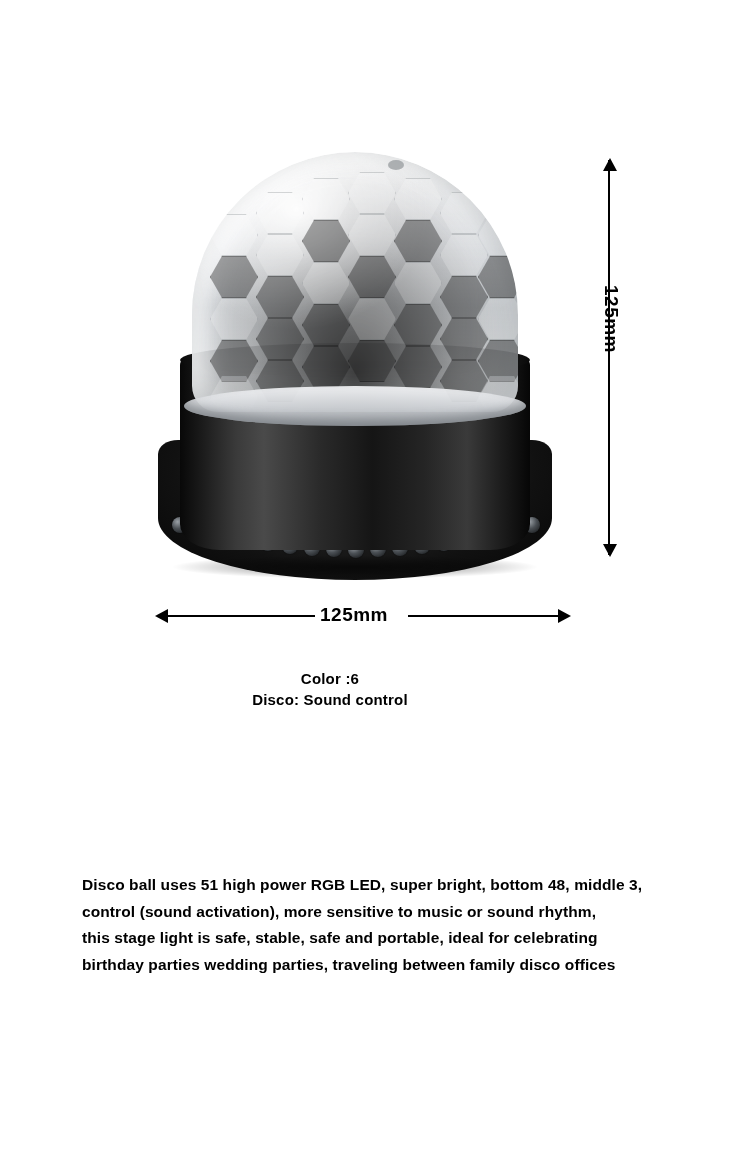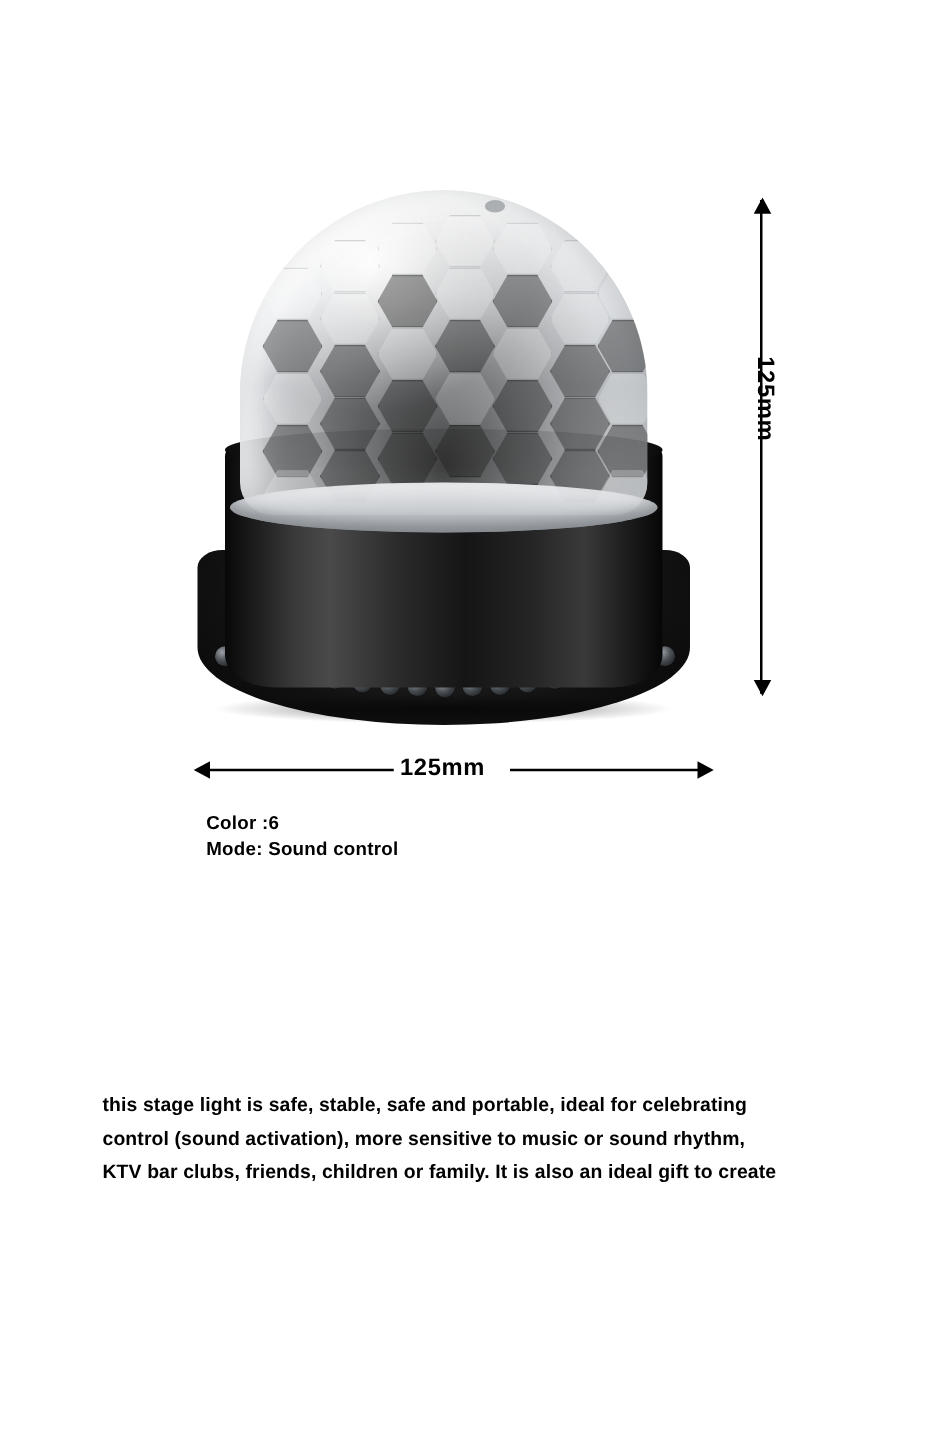--- a/index.html
+++ b/index.html
@@ -217,22 +217,23 @@
     top: 604px;
     font-size: 19px;
     font-weight: bold;
     letter-spacing: .5px;
   }
 
   
   #spec-list {
     position: absolute;
     left: 165px;
-    top: 648px;
+    top: 668px;
     width: 330px;
+    text-align: center;
   }
   #spec-list .spec-line {
     font-size: 15px;
     font-weight: bold;
     line-height: 21px;
     letter-spacing: .2px;
   }
 
   
   #description {
@@ -351,20 +352,21 @@
 
   <div class="dim-h-left"></div>
   <div class="dim-h-right"></div>
   <div class="arrow left"></div>
   <div class="arrow right"></div>
   <div class="dim-h-label">125mm</div>
 </div>
 
 <div id="spec-list">
   <div class="spec-line">Color :6</div>
-  <div class="spec-line">Mode: Sound control</div>
+  <div class="spec-line">Disco: Sound control</div>
 </div>
 
 <div id="description">
+  <div class="desc-line">Disco ball uses 51 high power RGB LED, super bright, bottom 48, middle 3,</div>
+  <div class="desc-line">control (sound activation), more sensitive to music or sound rhythm,</div>
   <div class="desc-line">this stage light is safe, stable, safe and portable, ideal for celebrating</div>
-  <div class="desc-line">control (sound activation), more sensitive to music or sound rhythm,</div>
-  <div class="desc-line">KTV bar clubs, friends, children or family. It is also an ideal gift to create</div>
+  <div class="desc-line">birthday parties wedding parties, traveling between family disco offices</div>
 </div>
 
 </body></html>

